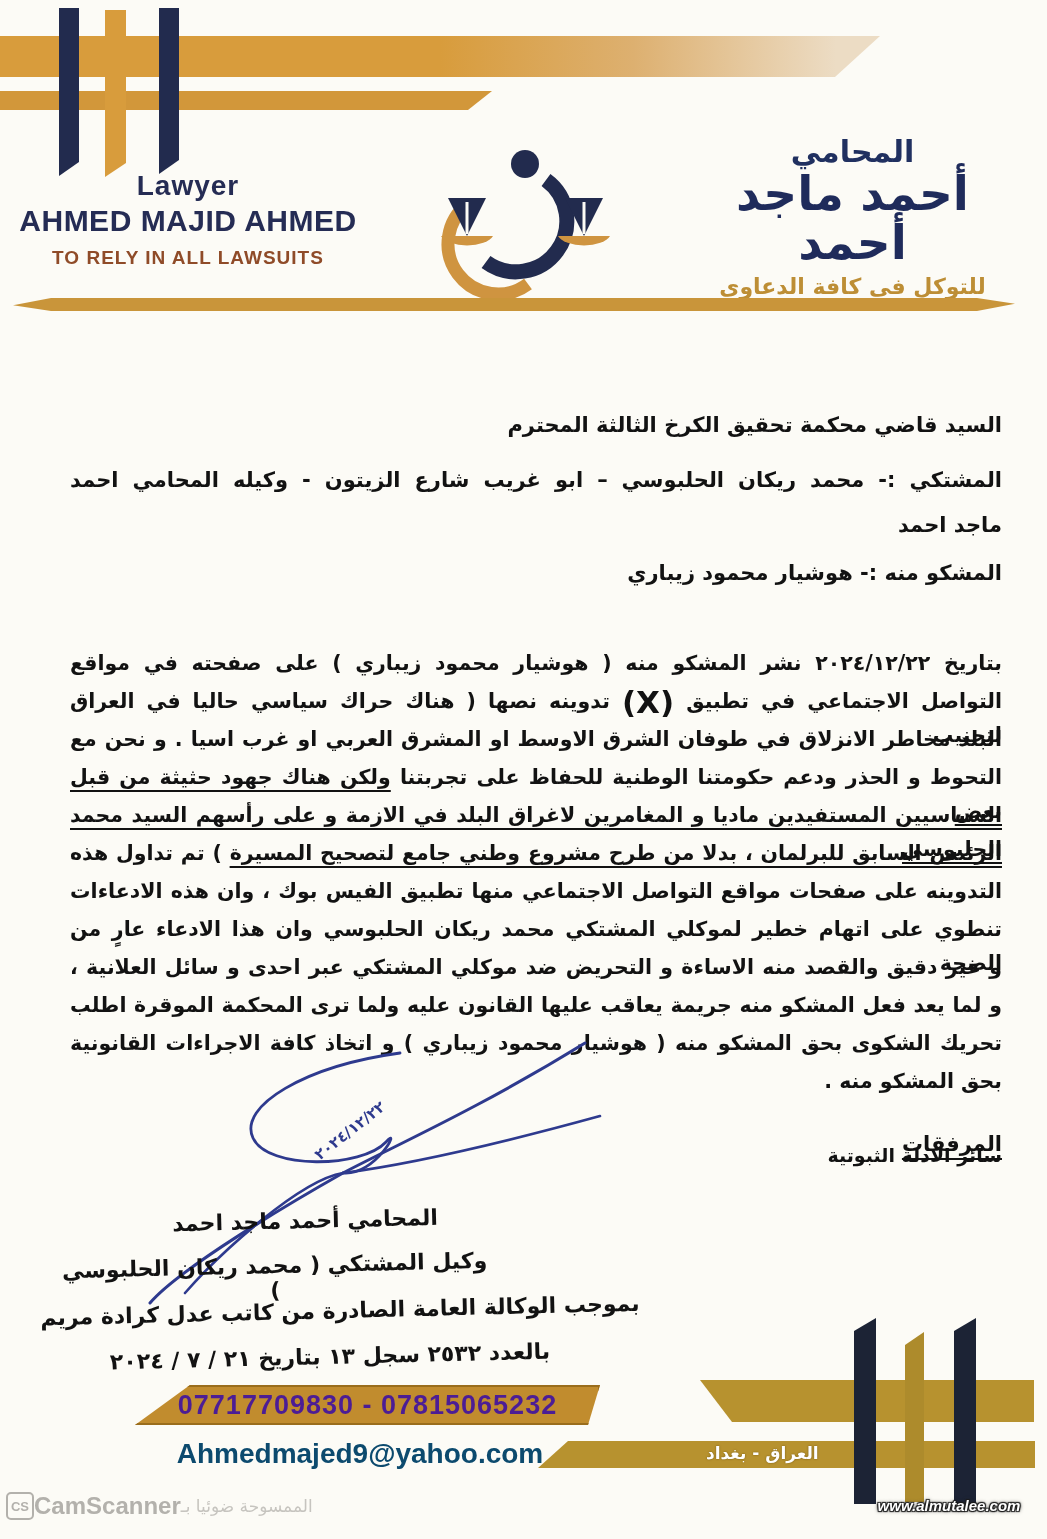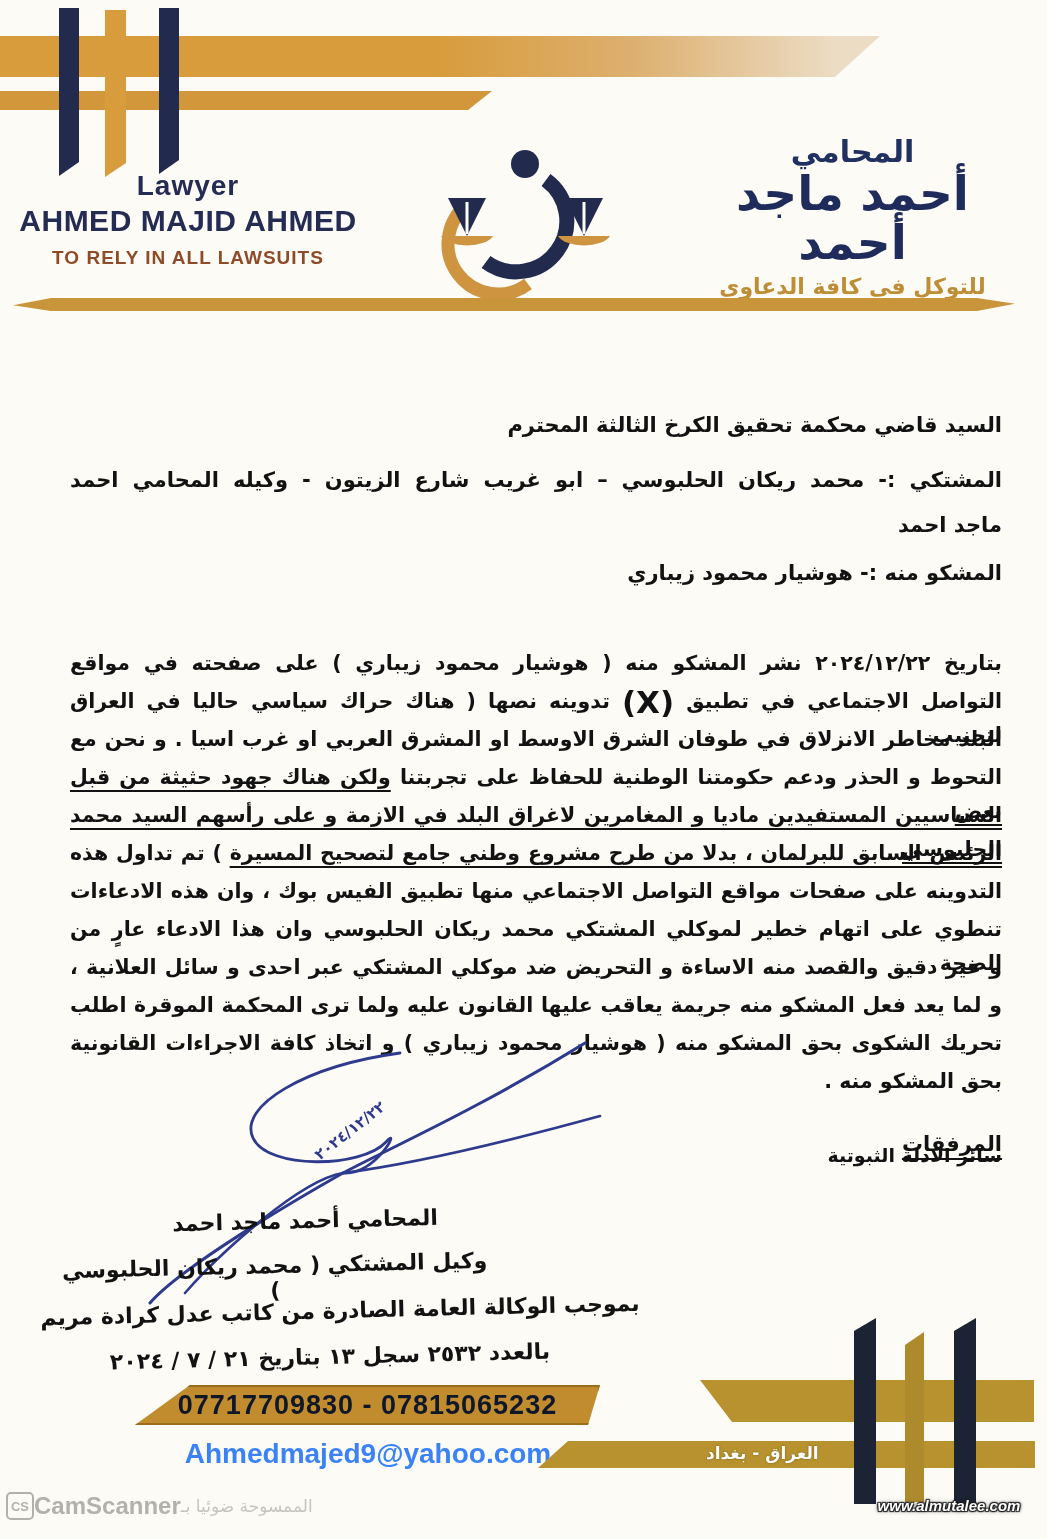--- a/index.html
+++ b/index.html
@@ -61,23 +61,23 @@
   .c0{left:150px;top:1208px;width:310px;font-size:22px;}
   .c1{left:60px;top:1253px;width:430px;font-size:22px;}
   .c2{left:15px;top:1298px;width:650px;font-size:22px;}
   .c3{left:45px;top:1344px;width:570px;font-size:22px;letter-spacing:1px;}
 
   
   .phone-banner{left:135px;top:1385px;width:465px;height:40px;background:#c18c2e;
                 clip-path:polygon(55px 0,100% 0,calc(100% - 12px) 100%,0 100%);
                 box-shadow:inset 0 0 0 2px #9a6d1c;
                 display:flex;align-items:center;justify-content:center;}
-  .phone-banner span{color:#0f172a;font-family:"Liberation Sans",sans-serif;
+  .phone-banner span{color:#4c1d95;font-family:"Liberation Sans",sans-serif;
                 font-weight:bold;font-size:27px;letter-spacing:1px;text-align:right;}
-  .email{left:178px;top:1438px;width:380px;text-align:center;color:#3b82f6;
+  .email{left:170px;top:1438px;width:380px;text-align:center;color:#0c4a6e;
          font-family:"Liberation Sans",sans-serif;font-weight:bold;font-size:28px;}
 
   
   .brb-thick{left:700px;top:1380px;width:334px;height:42px;background:#b7922f;
              clip-path:polygon(0 0,100% 0,100% 100%,32px 100%);}
   .brb-thin{left:538px;top:1441px;width:497px;height:27px;background:#b7922f;
             clip-path:polygon(30px 0,100% 0,100% 100%,0 100%);}
   .brb-loc{position:absolute;left:168px;top:2px;color:#fff;font-size:17px;font-weight:bold;
            direction:rtl;text-shadow:0 0 2px #6e5410;}
   .vbarB{clip-path:polygon(0 13px,100% 0,100% 100%,0 100%);}

